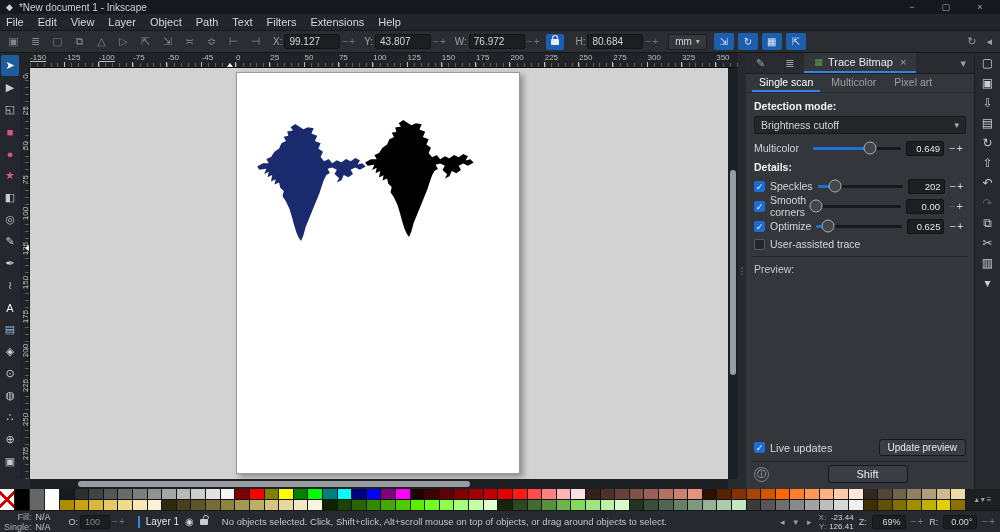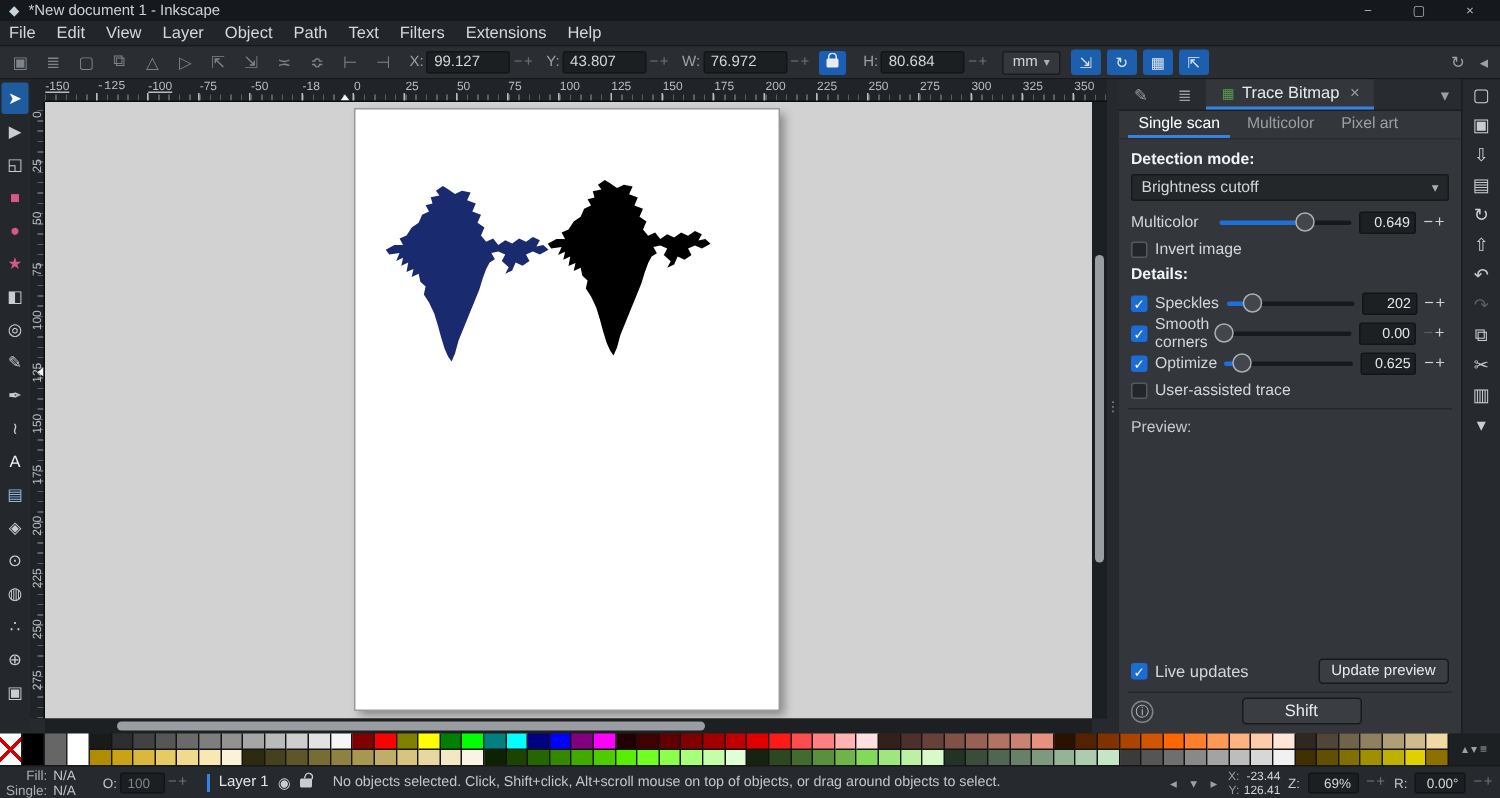--- a/index.html
+++ b/index.html
@@ -230,25 +230,25 @@
       <div class="tool">⊙</div>
       <div class="tool">◍</div>
       <div class="tool">∴</div>
       <div class="tool">⊕</div>
       <div class="tool">▣</div>
     </div>
 
   <div class="corner"></div>
   <div class="hruler">
       <span class="rl" style="left: 0.2px; text-decoration: underline;">-150</span>
-      <span class="rl" style="left: 34.5px; font-family: Liberation Mono, monospace;">-125</span>
+      <span class="rl" style="left: 34.5px;">-125</span>
       <span class="rl" style="left: 68.8px; text-decoration: underline;">-100</span>
       <span class="rl" style="left: 103.1px;">-75</span>
       <span class="rl" style="left: 137.4px;">-50</span>
-      <span class="rl" style="left: 171.7px;">-18</span>
+      <span class="rl" style="left: 171.7px;">-45</span>
       <span class="rl" style="left: 206px;">0</span>
       <span class="rl" style="left: 240.3px;">25</span>
       <span class="rl" style="left: 274.6px;">50</span>
       <span class="rl" style="left: 308.9px;">75</span>
       <span class="rl" style="left: 343.2px;">100</span>
       <span class="rl" style="left: 377.5px;">125</span>
       <span class="rl" style="left: 411.8px;">150</span>
       <span class="rl" style="left: 446.1px;">175</span>
       <span class="rl" style="left: 480.4px;">200</span>
       <span class="rl" style="left: 514.7px;">225</span>
@@ -317,24 +317,20 @@
       <div class="blabel">Detection mode:</div>
       <div class="combo">
         <span>Brightness cutoff</span>
         <span class="chev">▾</span>
       </div>
       <div class="srow">
         <span class="grow">Multicolor</span>
         <span class="slider" style="--p: 65%;"></span>
         <span class="vbox">0.649</span>
         <span class="mp2"><span>−</span><span>+</span></span>
-      </div>
-      <div class="srow" style="height:16px;">
-        <span class="cb"></span>
-        <span>Invert image</span>
       </div>
       <div class="blabel">Details:</div>
       <div>
           <div class="srow">
             <span class="cb on">✓</span>
             <span class="grow">Speckles</span>
             <span class="slider" style="--p: 20%;"></span>
             <span class="vbox">202</span>
             <span class="mp2"><span>−</span><span>+</span></span>
           </div>

